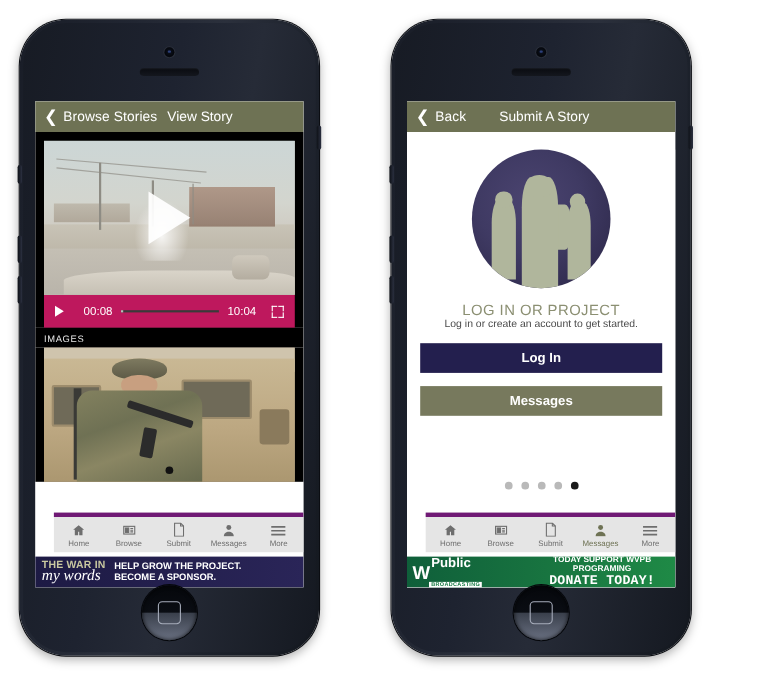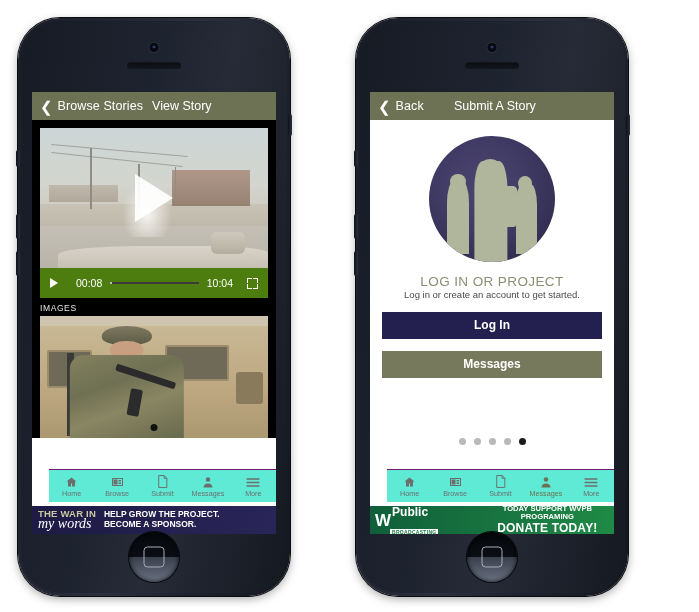--- a/index.html
+++ b/index.html
@@ -75,21 +75,21 @@
         border-radius:40% 30% 0 0;background:linear-gradient(180deg,#d9d4c9,#c6c0b4);}
   .vmirror{position:absolute;bottom:10%;right:10%;width:15%;height:16%;
         border-radius:6px;background:linear-gradient(180deg,#cfc9bd,#b4ada0);}
   .vpole{position:absolute;background:#8e8c84;width:1.5px;}
   .vwire{position:absolute;height:1px;background:#8e8c84;opacity:.7;}
   .vdust{position:absolute;left:36%;top:38%;width:22%;height:40%;
         background:radial-gradient(ellipse at 50% 60%,rgba(255,255,255,.85),rgba(255,255,255,0) 70%);}
   .play-tri{position:absolute;top:50%;left:50%;transform:translate(-50%,-50%);
             width:0;height:0;border-left:38px solid rgba(255,255,255,.92);
             border-top:24px solid transparent;border-bottom:24px solid transparent;}
-  .vcontrols{height:30px;background:#4d7c0f;display:flex;align-items:center;
+  .vcontrols{height:30px;background:#be185d;display:flex;align-items:center;
              color:#fff;font-size:10.5px;padding:0 10px;box-sizing:border-box;}
   .vplay{width:0;height:0;border-left:8px solid #fff;border-top:5px solid transparent;
          border-bottom:5px solid transparent;}
   .vtime-a{margin-left:18px;}
   .vbar{flex:1;height:2px;background:#3a3a3a;margin:0 8px;position:relative;}
   .vbar i{position:absolute;left:0;top:0;height:100%;width:2%;background:#bbb;display:block;}
   .vtime-b{margin-right:14px;}
   .vfull{position:relative;width:11px;height:11px;}
   .vfull span{position:absolute;width:4px;height:4px;border:1.4px solid #fff;}
   .vfull span:nth-child(1){top:0;left:0;border-right:0;border-bottom:0;}
@@ -146,21 +146,21 @@
   .lbtn{display:block;margin:12px 12px 0 12px;height:27px;line-height:27px;
         text-align:center;color:#fff;font-size:12px;font-weight:bold;}
   .lbtn.primary{background:#231f4e;}
   .lbtn.secondary{background:#77795d;}
   .dots{display:flex;justify-content:center;gap:8px;margin-top:60px;}
   .dot{width:7px;height:7px;border-radius:50%;background:#b9b9b9;}
   .dot.active{background:#1a1a1a;}
 
   
   .tabbar{position:absolute;bottom:32px;left:17px;right:0;height:32px;
-        background:#5eead4;border-top:1px solid #701a75;display:flex;}
+        background:#e5e5e5;border-top:4px solid #701a75;display:flex;}
   .tab{flex:1;display:flex;flex-direction:column;align-items:center;justify-content:center;
        color:#6e6e6e;font-size:7.2px;gap:1px;}
   .tab .ic{height:13px;display:flex;align-items:flex-end;}
   .tab.active{color:#6e7254;}
 
   
   .ad{position:absolute;bottom:0;left:0;right:0;height:28px;overflow:hidden;}
   .ad-left{background:linear-gradient(90deg,#1d1a44,#2a2558);display:flex;align-items:center;padding-left:6px;}
   .ad-l-logo{line-height:1;}
   .ad-l1{color:#c9c8a0;font-size:9.5px;font-weight:bold;letter-spacing:.2px;}
@@ -168,21 +168,21 @@
   .ad-l-txt{color:#fff;font-size:8.5px;font-weight:bold;line-height:1.15;margin-left:8px;}
   .ad-right{background:linear-gradient(90deg,#0f5f3a 0%,#17713f 45%,#1f8a46 100%);
         display:flex;align-items:center;padding-left:5px;}
   .ad-r-logo{display:flex;align-items:center;color:#fff;}
   .ad-w{font-size:17px;font-weight:bold;line-height:1;letter-spacing:-1px;}
   .ad-pub{font-size:12px;font-weight:bold;line-height:1;margin-left:2px;}
   .ad-bc{font-size:5px;font-weight:bold;letter-spacing:.3px;background:#fff;color:#147a41;
         padding:0 2px;margin-top:2px;}
   .ad-r-txt{margin-left:8px;color:#fff;text-align:center;line-height:1.1;}
   .ad-r1{font-size:7.6px;font-weight:bold;}
-  .ad-r2{font-size:12px;font-weight:bold;letter-spacing:.2px;}
+  .ad-r2{font-size:12px;font-weight:bold;letter-spacing:.2px;font-family:Liberation Mono, monospace;}
 </style>
 </head>
 <body>
 
 <div class="stage">
 
   <div class="phone left">
     <div class="phone-inner"></div>
     <div class="camera">
         <i></i>

